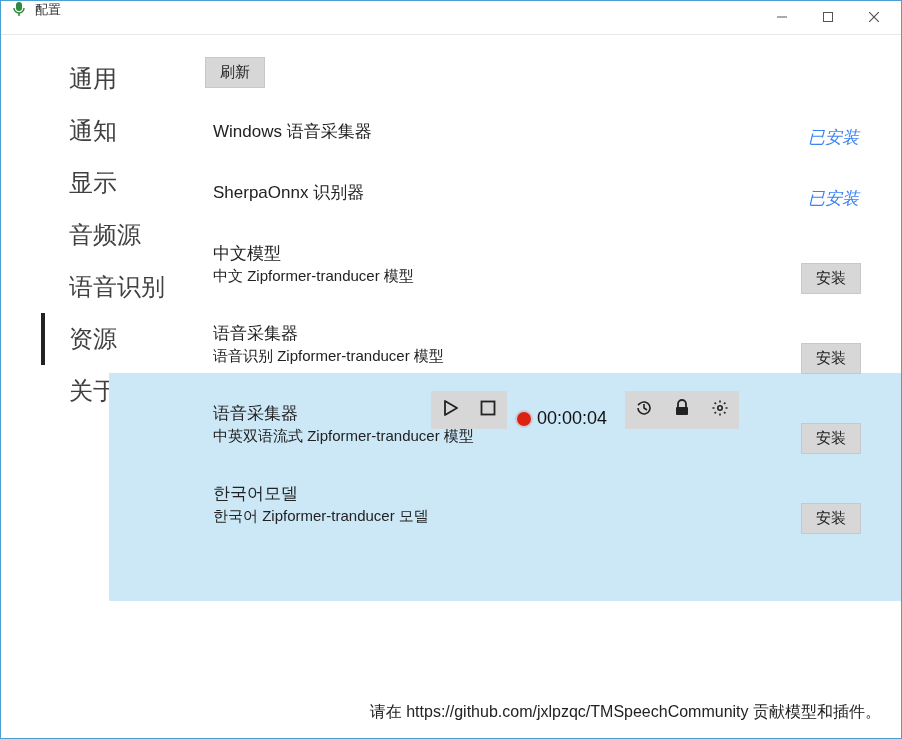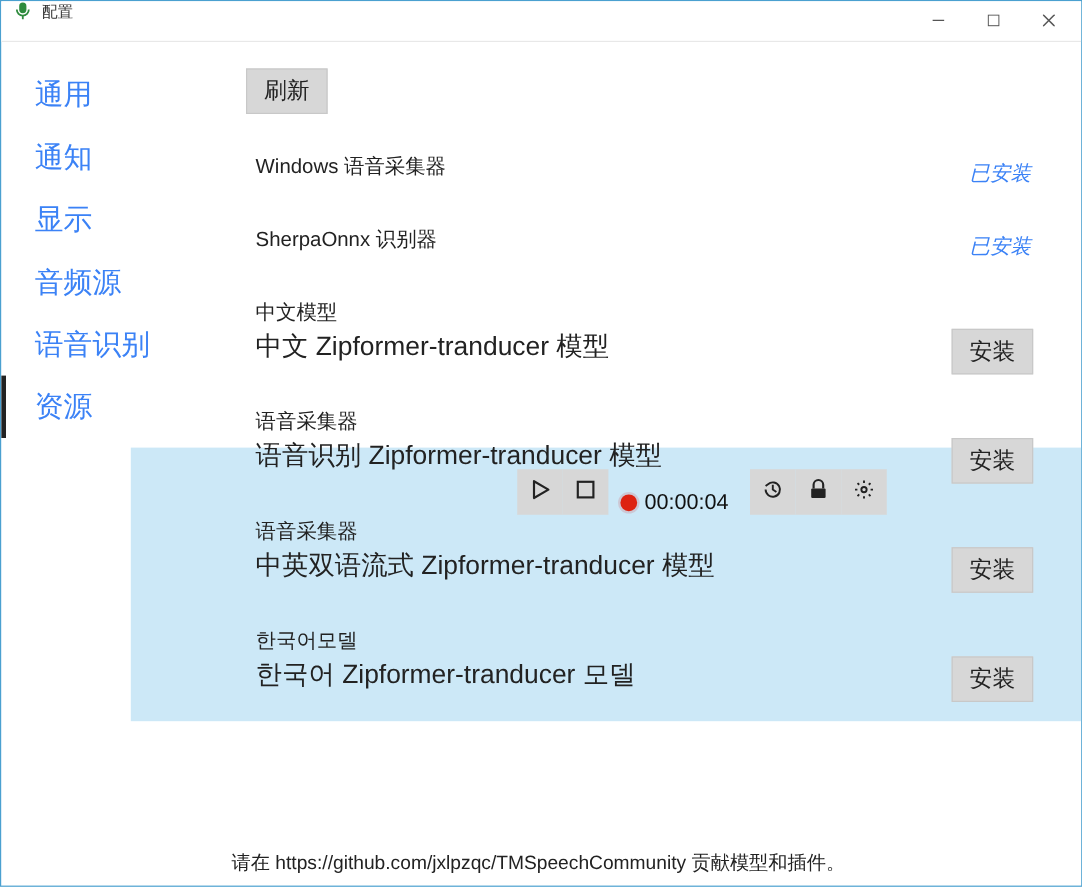--- a/index.html
+++ b/index.html
@@ -28,38 +28,39 @@
     }
 
     .body {
       display: flex; height: calc(100% - 34px);
     }
     .sidebar {
       width: 172px; padding-top: 18px;
       border-left: 0;
     }
     .sidebar .item {
-      font-size: 24px; color: #3b82f6;
+      font-size: 24px; color: #404040;
       padding: 10px 0 10px 24px;
       cursor: pointer;
       border-left: 4px solid transparent;
+      margin-left: 40px;
     }
     .sidebar .item.active {
       border-left: 4px solid #222;
       font-weight: 400;
     }
 
     .content {
       flex: 1; position: relative; overflow: hidden;
       padding: 22px 0 0 0;
     }
     .refresh-wrap { padding: 0 0 14px 32px; }
     .btn {
       background: #d7d7d7; border: 1px solid #c8c8c8;
-      color: #222; font-size: 19px; padding: 5px 14px; cursor: pointer;
+      color: #222; font-size: 15px; padding: 5px 14px; cursor: pointer;
       font-family: Liberation Mono, monospace;
     }
 
     .scroll-area {
       height: 592px; overflow-y: scroll;
       position: relative;
     }
     .scroll-area::-webkit-scrollbar { width: 16px; }
     .scroll-area::-webkit-scrollbar-track { background: #f0f0f0; }
     .scroll-area::-webkit-scrollbar-thumb { background: #c0c0c0; }
@@ -70,32 +71,32 @@
       top: 372px; height: 228px;
       background: #cce8f7;
       z-index: 0;
     }
 
     .resource {
       padding: 18px 40px 18px 40px;
       position: relative; z-index: 1;
     }
     .resource .name { font-size: 17px; color: #222; margin-bottom: 2px; }
-    .resource .desc { font-size: 22px; color: #222; }
+    .resource .desc { font-size: 15px; color: #222; }
     .resource .status-installed {
       position: absolute; right: 42px; top: 24px;
       font-style: italic; font-size: 17px; color: #3b82f6;
     }
     .resource .install-btn-wrap {
       position: absolute; right: 40px; bottom: 10px;
     }
 
     .footer-note {
       padding: 8px 20px 0 20px; font-size: 16px; color: #222;
-      position: relative; z-index: 1;
+      position: relative; z-index: 1; text-align: right;
     }
 
     .toolbar-overlay {
       position: absolute;
       top: 388px; left: 430px;
       height: 40px; display: flex; align-items: flex-end;
       z-index: 5; gap: 4px;
     }
     .toolbar-overlay .tb-btn {
       width: 38px; height: 38px;
@@ -148,20 +149,21 @@
 <div class="highlight-band"></div>
 
 <div class="body">
   <div class="sidebar">
     <div class="item">通用</div>
     <div class="item">通知</div>
     <div class="item">显示</div>
     <div class="item">音频源</div>
     <div class="item">语音识别</div>
     <div class="item active">资源</div>
+    <div class="item">关于</div>
   </div>
 
   <div class="content">
     <div class="refresh-wrap">
       <button class="btn">刷新</button>
     </div>
 
     <div class="scroll-area">
 
       <div class="resource">

